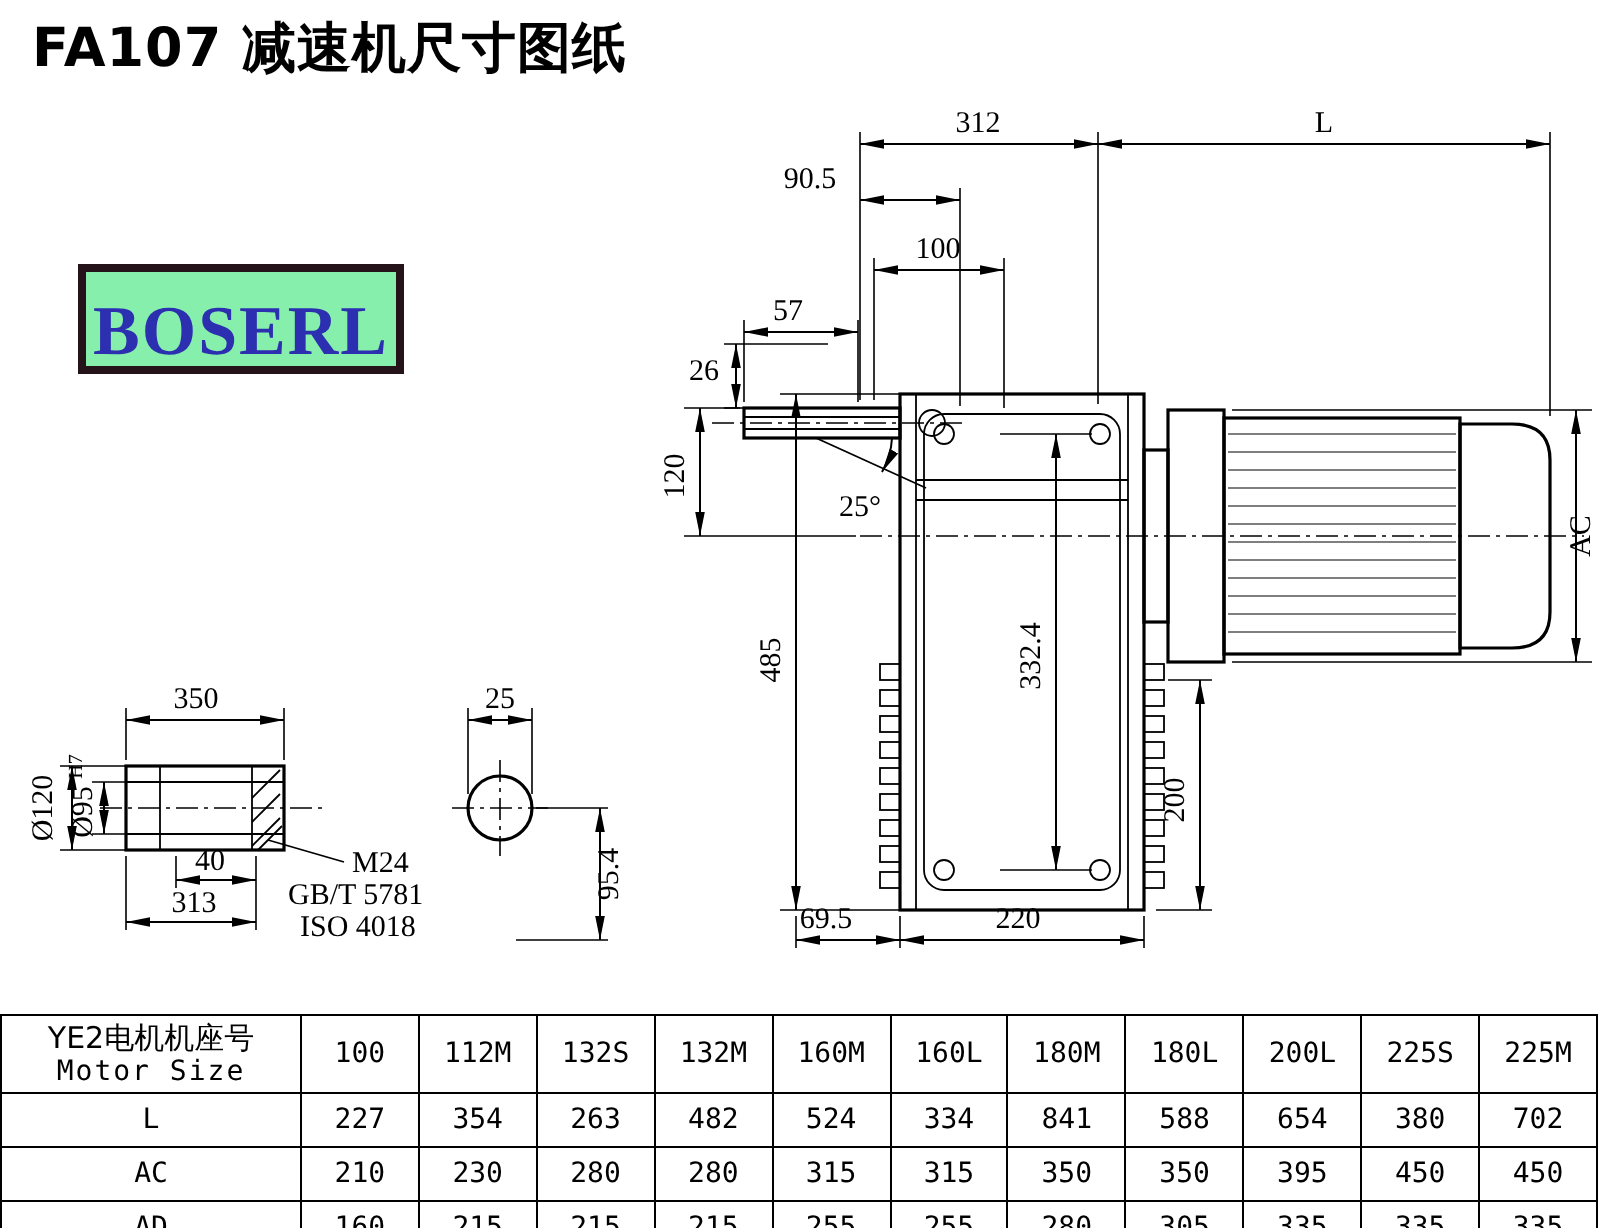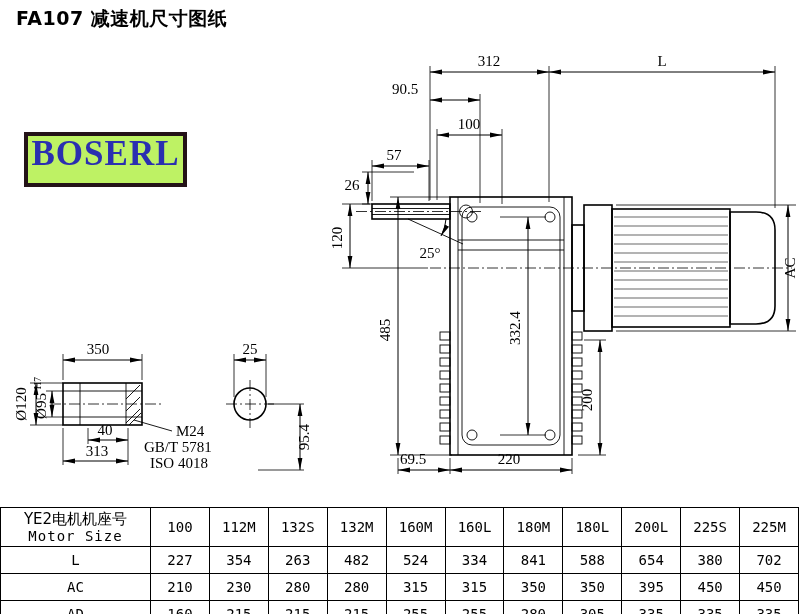--- a/index.html
+++ b/index.html
@@ -1,21 +1,21 @@
 <!DOCTYPE html>
 <html><head>
 <meta charset="utf-8">
 <style>
   html,body{margin:0;padding:0;background:#fff;}
   .page{position:relative;width:800px;height:614px;background:#fff;overflow:hidden;
         font-family:"Liberation Serif",serif;color:#000;}
   .title{position:absolute;left:16px;top:6px;font-family:"DejaVu Sans",sans-serif;
-         font-weight:bold;font-size:19px;letter-spacing:0.5px;white-space:nowrap;}
-  .logo{position:absolute;left:24px;top:132px;width:155px;height:47px;
-        border:4px solid #241318;background:#bef264;display:flex;align-items:flex-start;justify-content:center;}
+         font-weight:bold;font-size:27px;letter-spacing:0.5px;white-space:nowrap;}
+  .logo{position:absolute;left:39px;top:132px;width:155px;height:47px;
+        border:4px solid #241318;background:#86efac;display:flex;align-items:flex-end;justify-content:center;}
   .logo span{font-family:"Liberation Serif",serif;font-weight:bold;font-size:35px;
         color:#2b2fb0;letter-spacing:1px;line-height:1;}
   svg.drawing{position:absolute;left:0;top:0;}
   .obj{stroke:#000;stroke-width:1.6;fill:none;}
   .lt{stroke:#000;stroke-width:0.9;fill:none;}
   .fin line{stroke:#000;stroke-width:0.6;}
   .ext{stroke:#000;stroke-width:0.8;}
   .dim{stroke:#000;stroke-width:1;fill:none;}
   .cl{stroke:#000;stroke-width:0.8;stroke-dasharray:11 3 2 3;fill:none;}
   .dt{font-family:"Liberation Serif",serif;font-size:15px;fill:#000;text-anchor:middle;}

